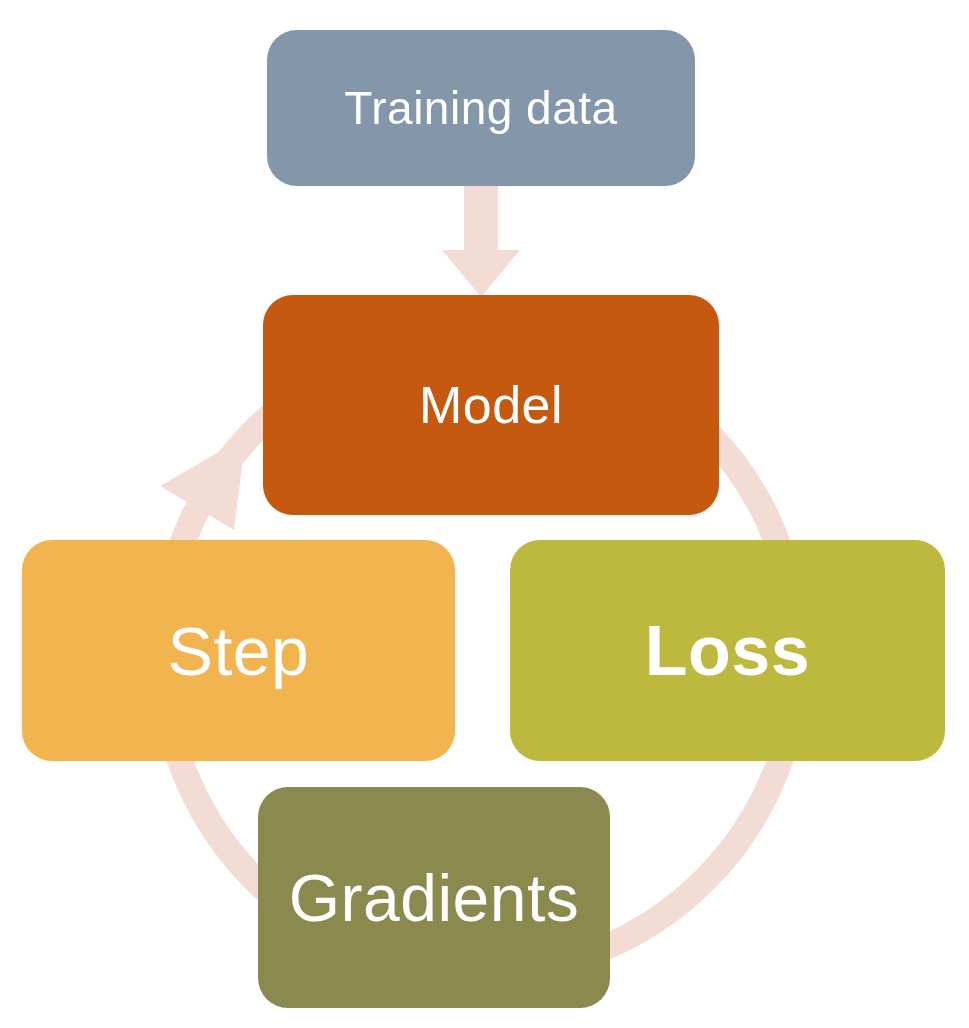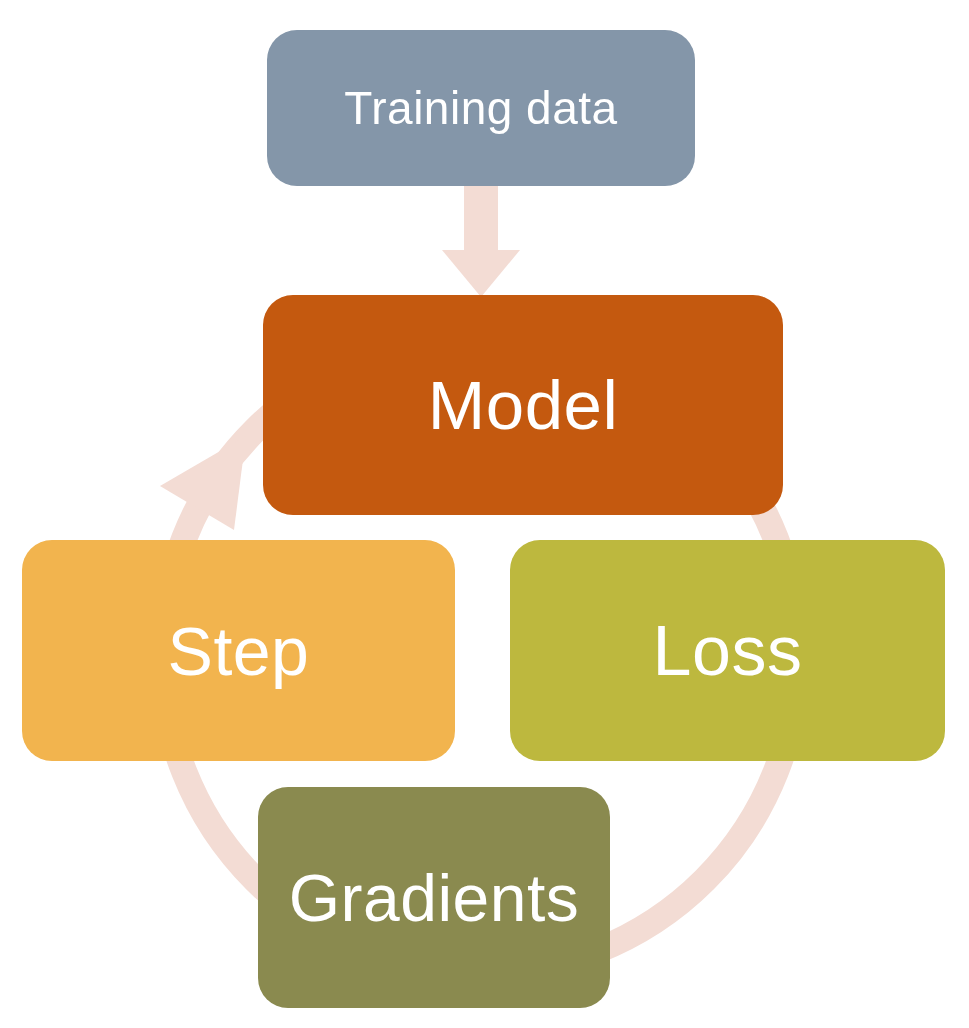--- a/index.html
+++ b/index.html
@@ -27,22 +27,22 @@
     border-radius: 30px;
     display: flex;
     align-items: center;
     justify-content: center;
     color: #ffffff;
     text-align: center;
     line-height: 1;
     letter-spacing: 0.5px;
   }
   .node-training  { left: 267px; top: 30px;  width: 428px; height: 156px; font-size: 46px; }
-  .node-model     { left: 263px; top: 295px; width: 520px; height: 220px; font-size: 69px; }
-  .node-loss      { left: 510px; top: 540px; width: 435px; height: 221px; font-size: 70px; }
+  .node-model     { left: 263px; top: 295px; width: 456px; height: 220px; font-size: 52px; }
+  .node-loss      { left: 510px; top: 540px; width: 435px; height: 221px; font-size: 70px; font-weight: bold; }
   .node-step      { left: 22px;  top: 540px; width: 433px; height: 221px; font-size: 68px; }
   .node-gradients { left: 258px; top: 787px; width: 352px; height: 221px; font-size: 66px; }
 </style>
 </head>
 <body>
 
 <div class="canvas">
 
   <svg class="arrows" width="969" height="1028" viewBox="0 0 969 1028" aria-hidden="true">
 

